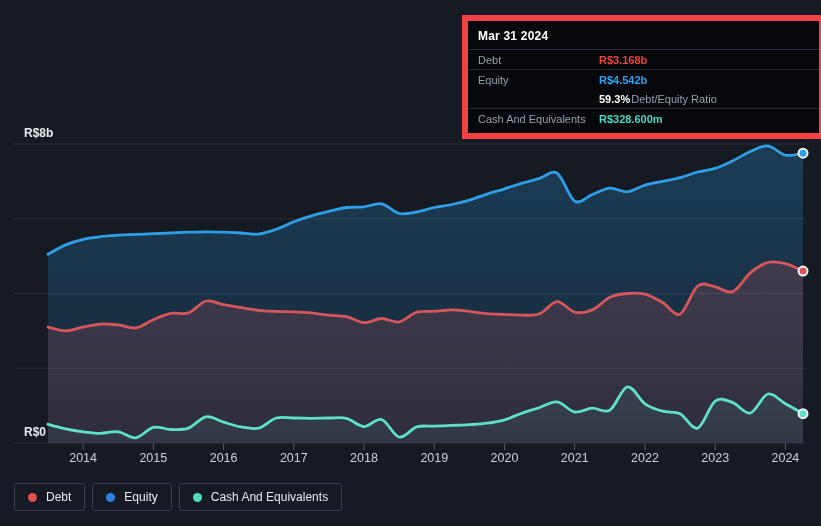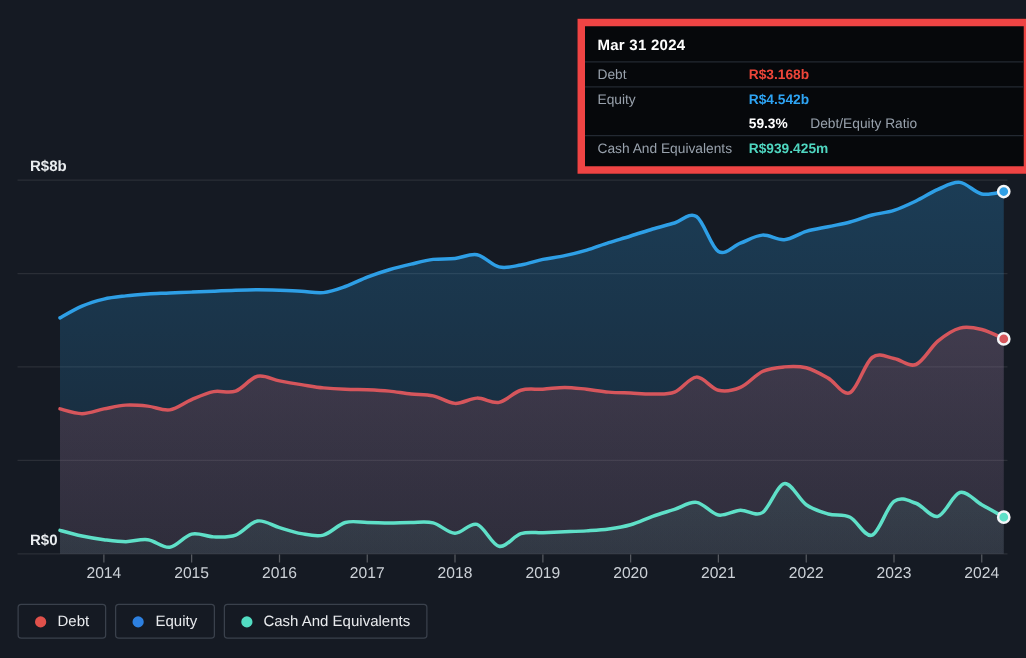--- a/index.html
+++ b/index.html
@@ -13,21 +13,21 @@
            background:#06080b;border:6px solid #ef4444;color:#e8eaee;padding-bottom:5px;z-index:5;}
   .tt-title{padding:8px 10px 6px;font-size:12px;font-weight:bold;color:#ffffff;letter-spacing:.2px;}
   .tt-row{display:flex;align-items:center;padding:2px 10px;font-size:11px;min-height:15px;}
   .tt-row.sep{border-top:1px solid #232932;}
   .tt-label{flex:0 0 121px;color:#98a1ac;}
   .tt-value{font-weight:bold;}
   .v-debt{color:var(--c-debt_text);}
   .v-equity{color:var(--c-equity_text);}
   .v-cash{color:var(--c-cash_text);}
   .ratio-pct{color:#ffffff;font-weight:bold;margin-top:37px;}
-  .ratio-text{color:#98a1ac;font-weight:normal;margin-left:18px;}
+  .ratio-text{color:#98a1ac;font-weight:normal;margin-left:1px;}
 
   
   .legend{position:absolute;left:14px;top:483px;display:flex;gap:7px;z-index:4;}
   .legend-item{display:flex;align-items:center;gap:9px;height:28px;padding:0 13px;
                border:1px solid #3a414c;border-radius:3px;font-size:12px;color:#e9ebee;
                box-sizing:border-box;cursor:pointer;background:transparent;}
   .dot{width:9px;height:9px;border-radius:50%;flex:0 0 auto;}
   .dot-debt{background:var(--c-debt);}
   .dot-equity{background:var(--c-equity_dot);}
   .dot-cash{background:var(--c-cash);}
@@ -103,21 +103,21 @@
       <span class="tt-value v-equity">R$4.542b</span>
     </div>
     <div class="tt-row">
       <span class="tt-label"></span>
       <span class="tt-value">
         <span class="ratio-pct">59.3%</span><span class="ratio-text">Debt/Equity Ratio</span>
       </span>
     </div>
     <div class="tt-row sep">
       <span class="tt-label">Cash And Equivalents</span>
-      <span class="tt-value v-cash">R$939.425m</span>
+      <span class="tt-value v-cash">R$328.600m</span>
     </div>
   </div>
 
   <div class="legend">
     <div class="legend-item">
       <span class="dot dot-debt"></span>
       <span>Debt</span>
     </div>
     <div class="legend-item">
       <span class="dot dot-equity"></span>

